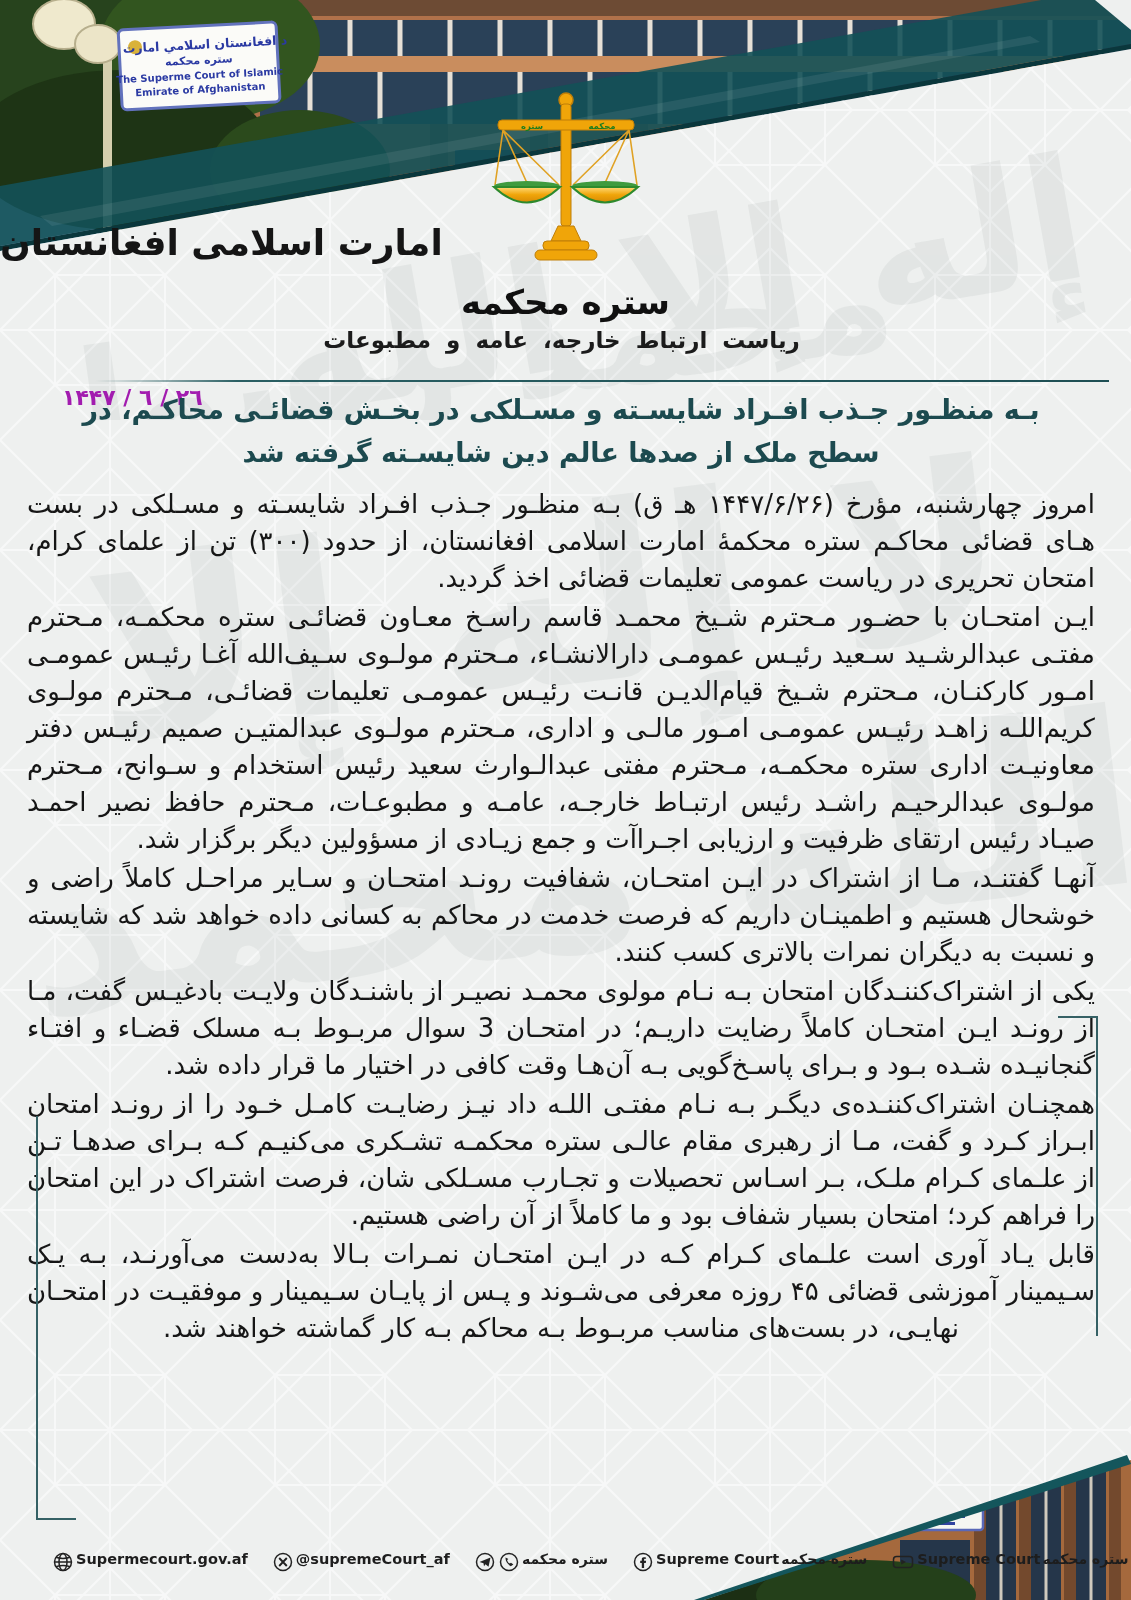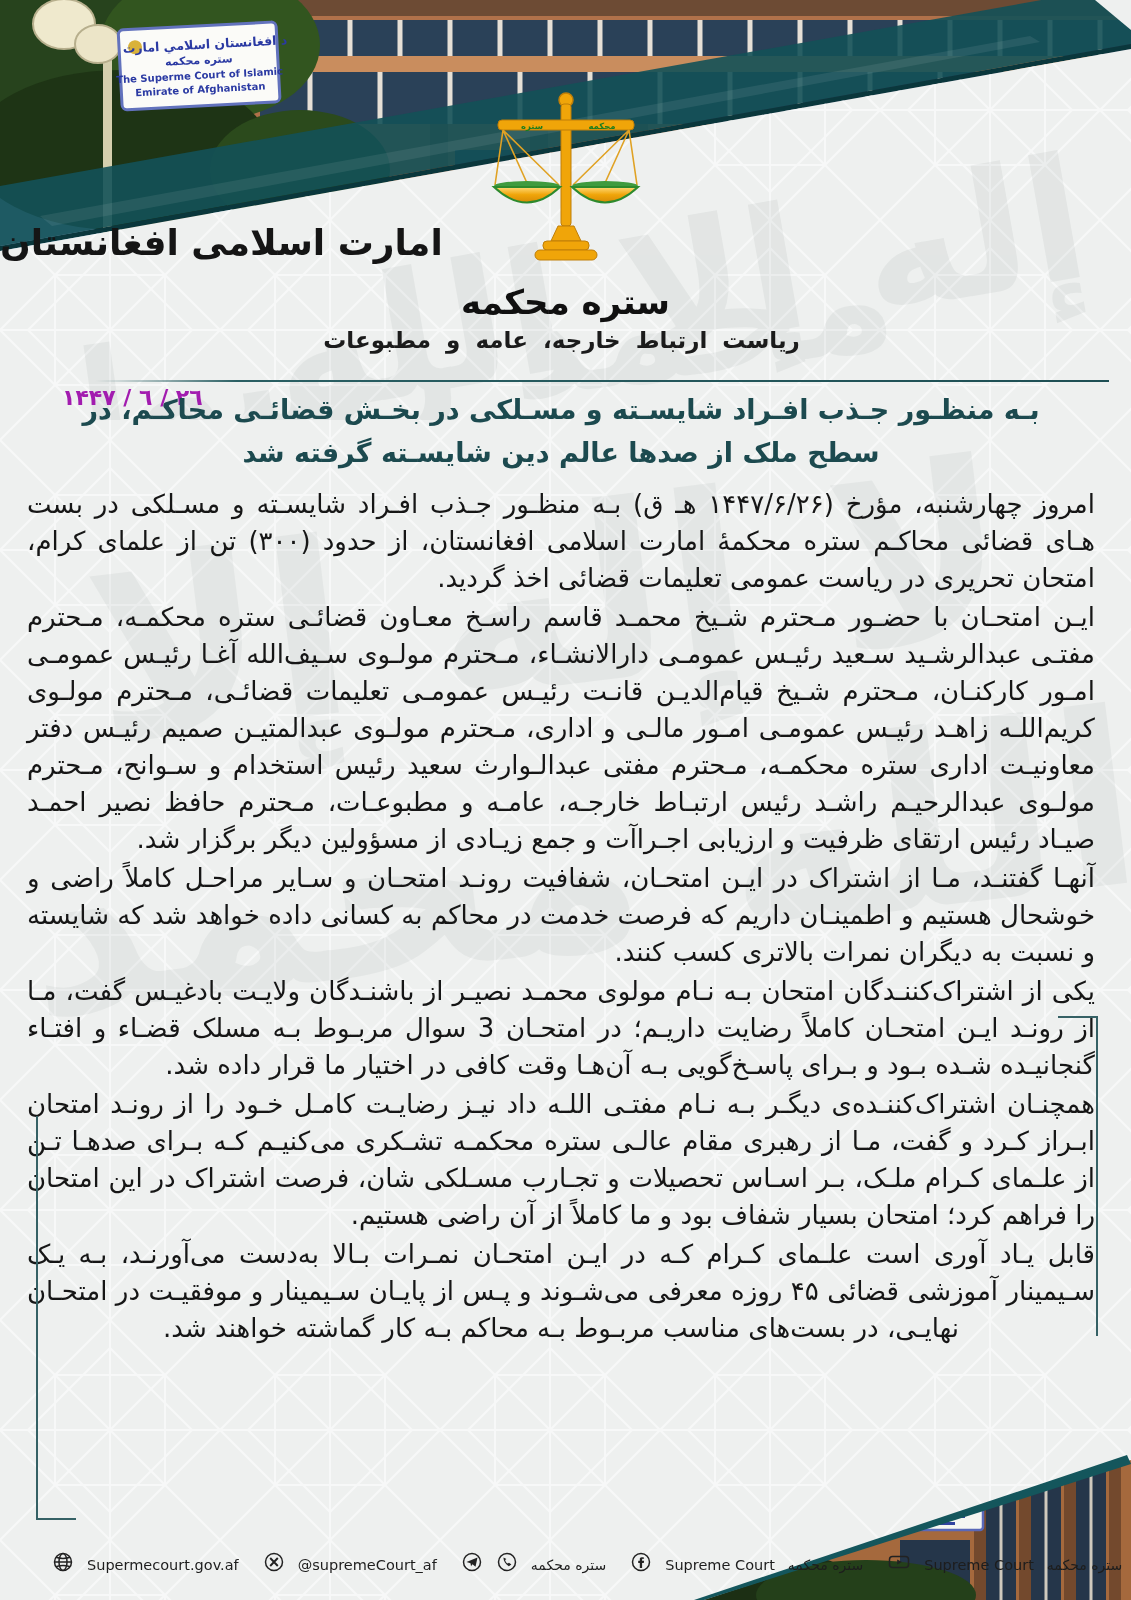--- a/index.html
+++ b/index.html
@@ -34,22 +34,22 @@
              text-align:justify;}
   .article p.centered-last{text-align-last:center;}
 
   .bracket-left{position:absolute;left:36px;top:1116px;width:38px;height:402px;z-index:2;
                 border-left:2px solid #356165;border-bottom:2px solid #356165;}
   .bracket-right{position:absolute;right:33px;top:1016px;width:38px;height:318px;z-index:2;
                  border-right:2px solid #356165;border-top:2px solid #356165;}
 
   .footer{position:absolute;left:52px;top:1551px;z-index:3;display:flex;align-items:center;
           gap:24px;direction:ltr;}
-  .footer-item{display:flex;align-items:flex-end;gap:13px;font-size:14.5px;color:#1d1d1d;
-               white-space:nowrap;}
+  .footer-item{display:flex;align-items:flex-start;gap:2px;font-size:14.5px;color:#1d1d1d;
+               white-space:nowrap;font-weight:bold;}
   .footer-item .ps{font-size:14px;}
   .corner-photo{position:absolute;right:0;bottom:0;z-index:2;}
 </style>
 </head>
 <body>
 
 <div class="page">
 
   <svg class="bg-pattern" width="1131" height="1600">
     <defs>

